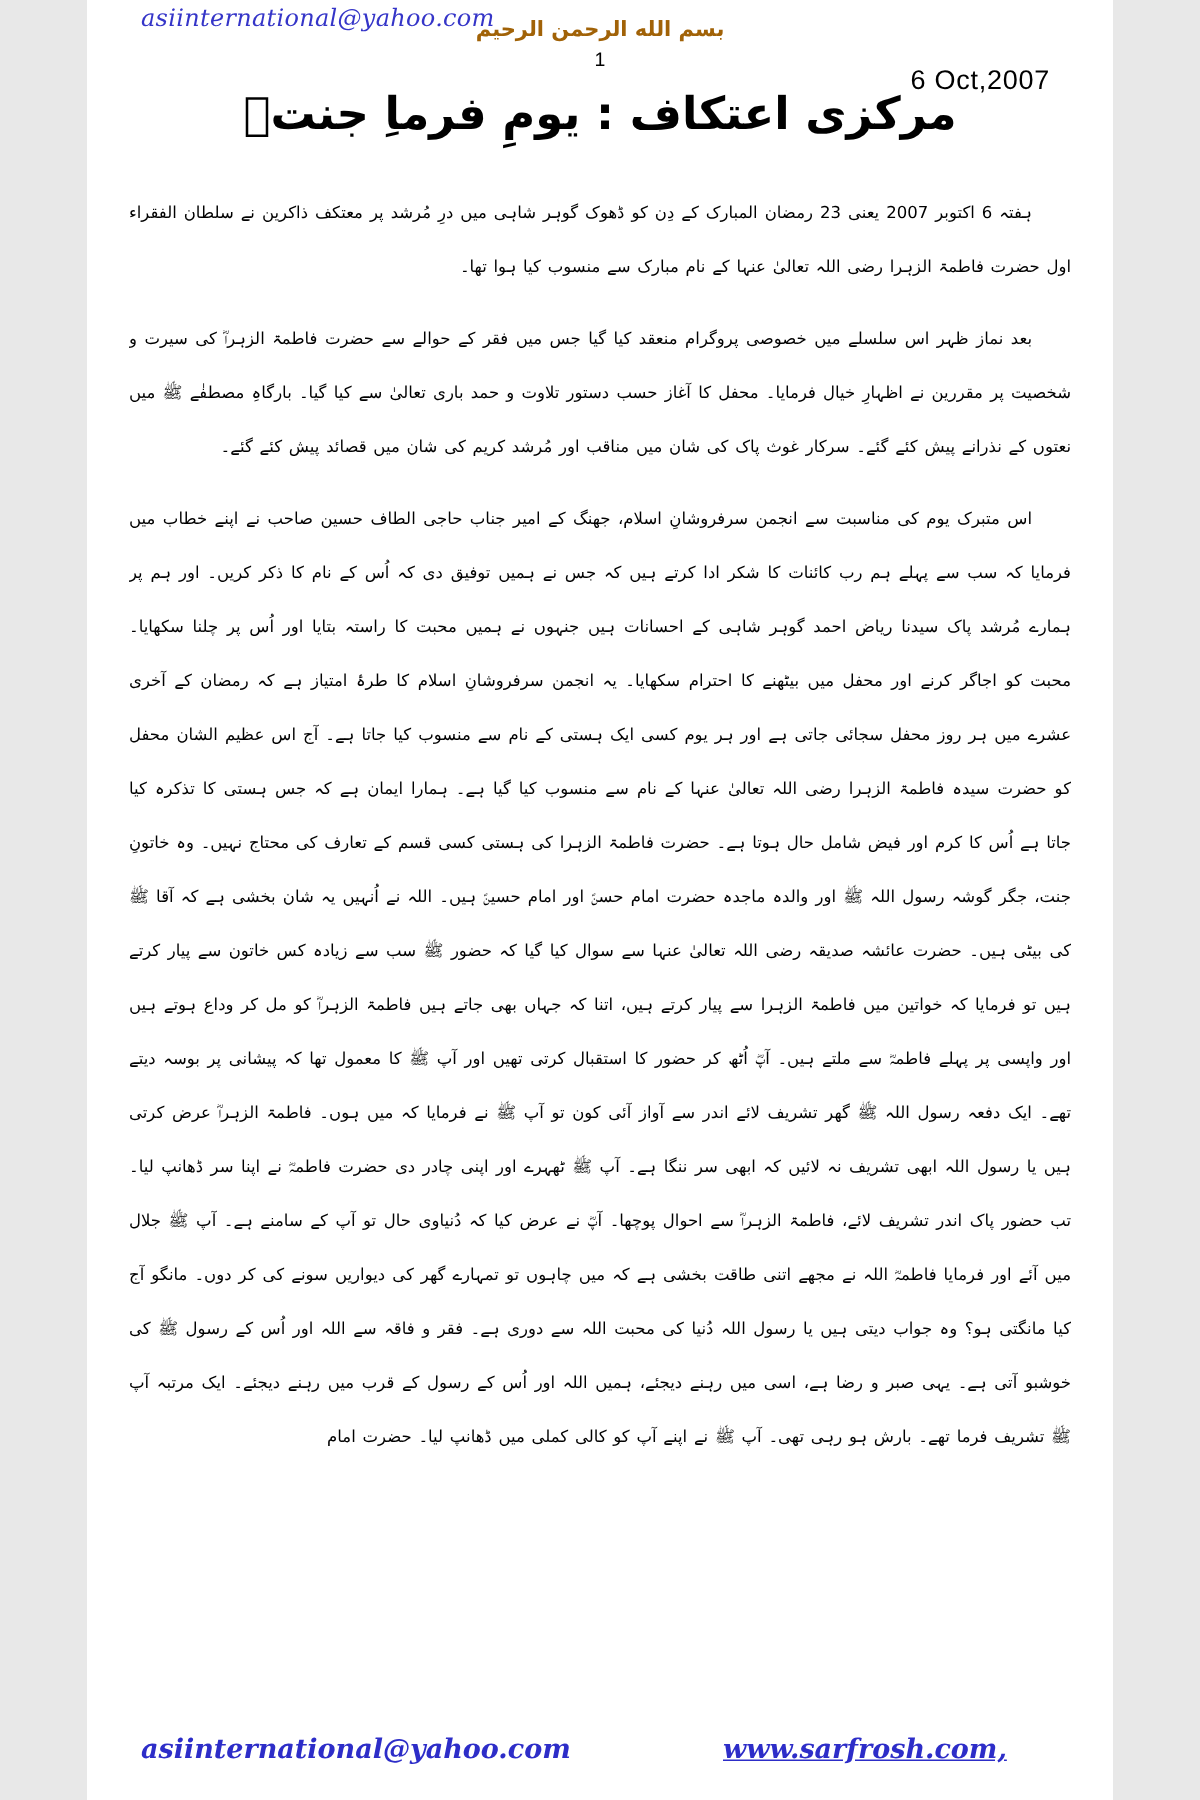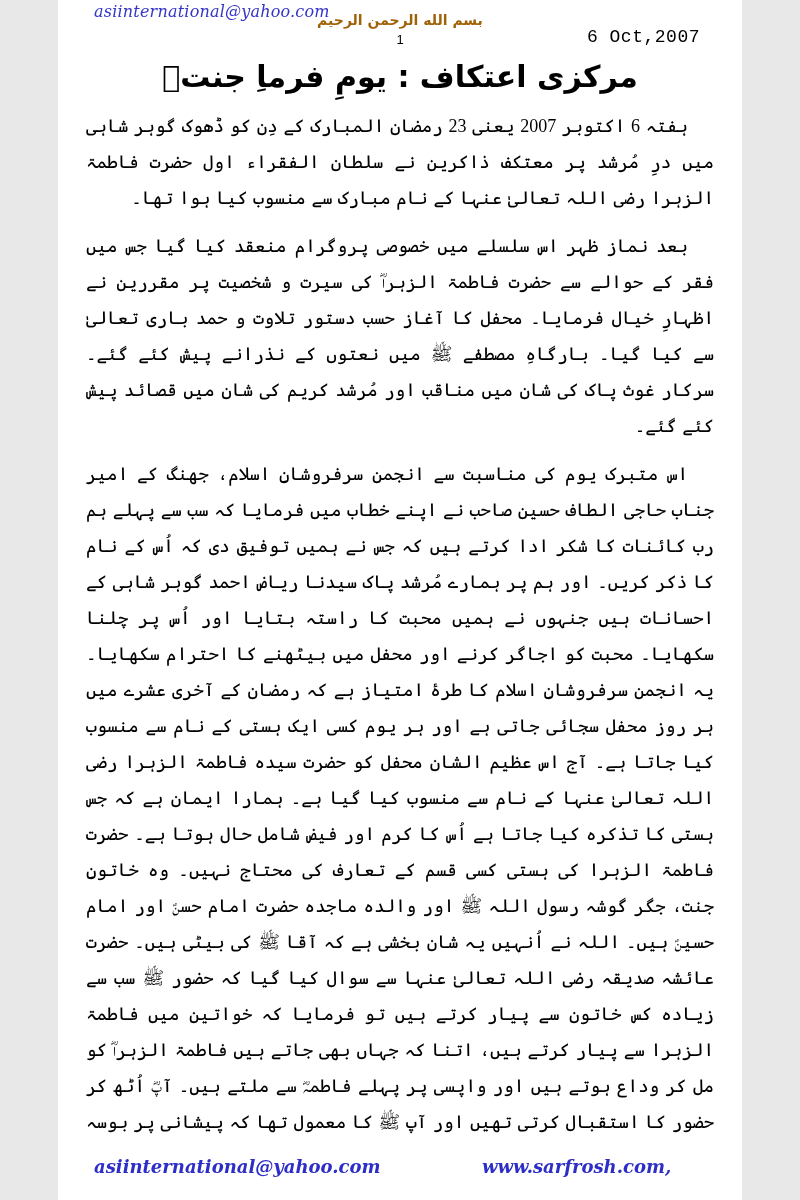--- a/index.html
+++ b/index.html
@@ -41,73 +41,72 @@
     position: absolute;
     top: 32px;
     left: 0;
     width: 100%;
     text-align: center;
     font-size: 13px;
     font-family: "Liberation Sans", sans-serif;
   }
   .doc-date {
     position: absolute;
-    top: 27px;
+    top: 43px;
     right: 42px;
-    font-family: Liberation Mono, monospace;
+    font-family: Liberation Sans, sans-serif;
     font-size: 18px;
     letter-spacing: 0.5px;
     white-space: nowrap;
   }
   .doc-title {
     position: absolute;
     top: 54px;
     left: 0;
     width: 100%;
     text-align: center;
     direction: rtl;
     font-size: 30px;
     font-weight: bold;
     line-height: 1.5;
     white-space: nowrap;
   }
   
   .doc-body {
     position: absolute;
-    top: 108px;
+    top: 124px;
     left: 28px;
     right: 28px;
     height: 1026px;
     overflow: hidden;
     direction: rtl;
     text-align: justify;
-    font-size: 18px;
+    font-size: 11px;
     line-height: 36px;
     word-spacing: 1px;
-    font-family: Liberation Serif, serif;
   }
   .doc-body p {
     margin: 0 0 12px 0;
     text-indent: 26px;
   }
   
   .doc-footer {
     position: absolute;
     left: 0;
     right: 0;
     top: 1156px;
     height: 34px;
     font-family: "DejaVu Serif", serif;
     font-style: italic;
     font-weight: bold;
     font-size: 18px;
     color: var(--footer-link-color, #2d2dc8);
   }
   .footer-email   { position: absolute; left: 36px;  top: 0; white-space: nowrap; }
-  .footer-site-1  { position: absolute; left: 424px; top: 0; white-space: nowrap; }
+  .footer-site-1  { position: absolute; left: 424px; top: 0; white-space: nowrap; text-decoration: underline; }
   .footer-site-2  { position: absolute; left: 610px; top: 0; white-space: nowrap; margin-top: 44px; }
 </style>
 </head>
 <body>
 
 <div class="page">
 
   <div class="header-email">asiinternational@yahoo.com</div>
 
   <div class="bismillah">بسم الله الرحمن الرحيم</div>

